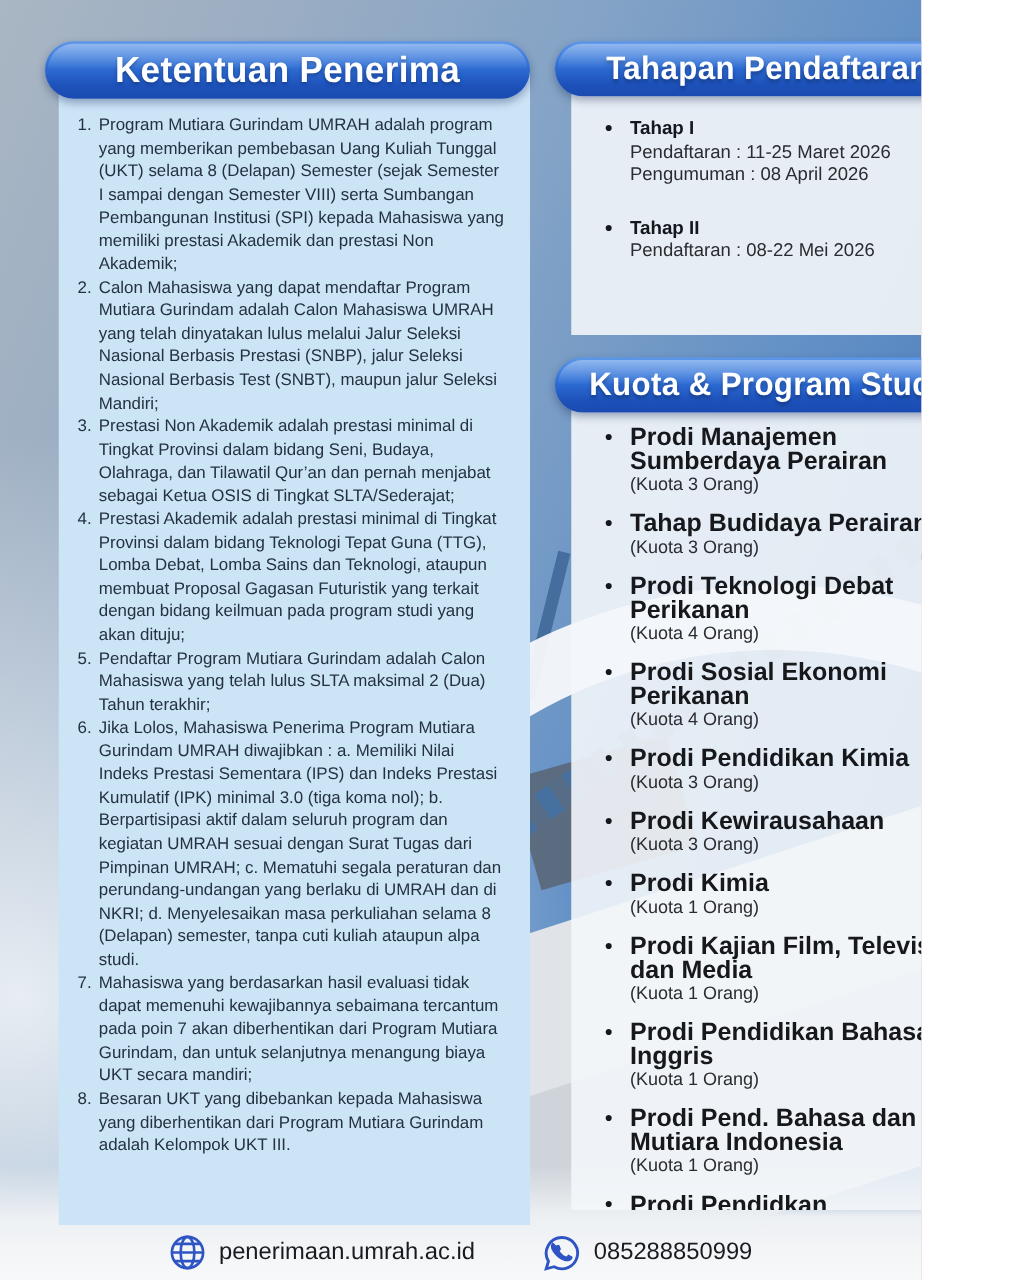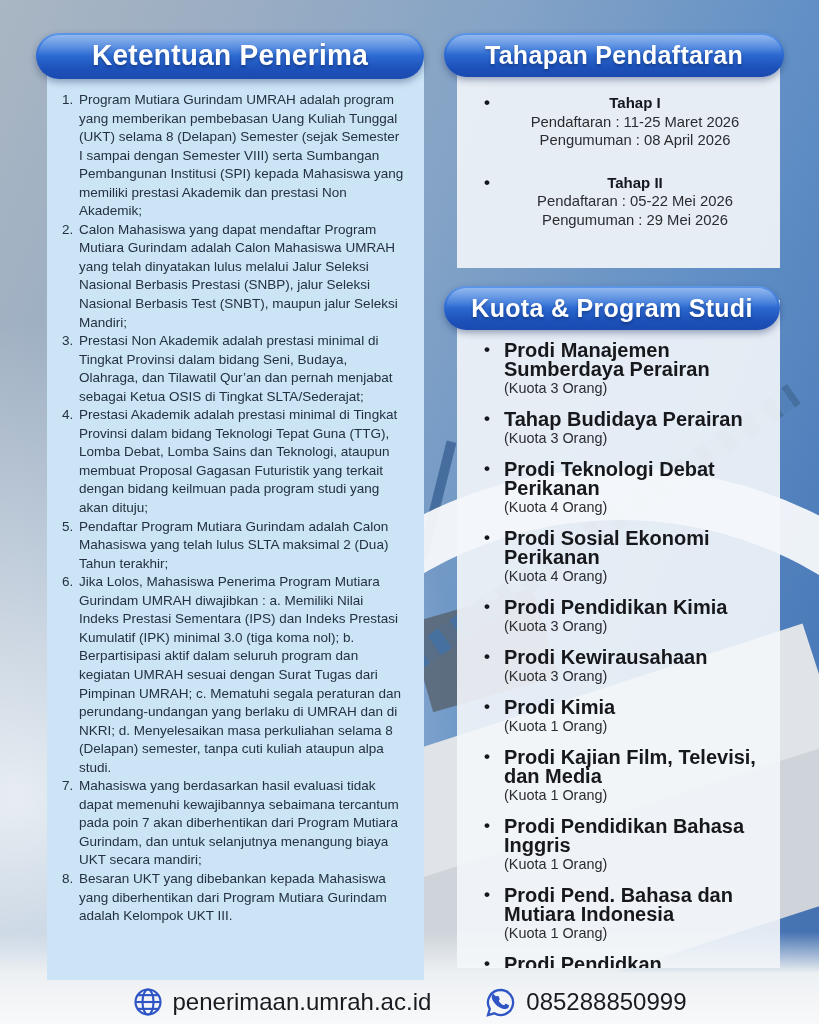--- a/index.html
+++ b/index.html
@@ -1,16 +1,16 @@
 <!DOCTYPE html>
 <html><head>
 <meta charset="utf-8">
 <style>
   html,body{margin:0;padding:0;}
-  .page{position:relative;width:819px;height:1024px;overflow:hidden;
+  .page{position:relative;width:737px;height:1024px;overflow:hidden;
         font-family:"Liberation Sans",sans-serif;background:#fca5a5;}
 
   
   .bg{position:absolute;inset:0;z-index:0;overflow:hidden;}
   .bg-sky{position:absolute;inset:0;
     background:
       radial-gradient(circle at 2% 78%, rgba(246,249,251,.85) 0%, rgba(246,249,251,0) 42%),
       linear-gradient(112deg,#a9b6c3 0%,#9caec3 18%,#84a3c6 42%,#6290c6 66%,#4c7cba 86%,#426fae 100%);}
   .arch{position:absolute;left:180px;top:468px;width:880px;height:880px;border-radius:50%;
     border:52px solid rgba(250,251,252,.93);box-sizing:border-box;transform:rotate(8deg);}
@@ -46,37 +46,37 @@
   .panel-r2{left:457px;top:300px;width:323px;height:668px;background:rgba(243,246,249,.9);
     padding:41px 12px 0 25px;}
 
   
   .k-list{list-style:none;margin:0;padding:0;counter-reset:k;
     font-size:13.5px;line-height:18.55px;color:#243140;}
   .k-item{counter-increment:k;position:relative;padding-left:17px;}
   .k-item::before{content:counter(k) ".";position:absolute;left:0;top:0;}
 
   
-  .stage{position:relative;padding-left:22px;text-align:center;}
+  .stage{position:relative;padding-left:22px;}
   .stage + .stage{margin-top:24px;}
   .stage::before{content:"•";position:absolute;left:2px;top:-1px;font-size:17px;color:#14171c;font-weight:bold;}
   .stage-name{font-size:15px;font-weight:bold;color:#14171c;line-height:18.5px;}
   .stage-line{font-size:14.8px;color:#2b2c30;line-height:18.5px;}
 
   
   .program{position:relative;padding-left:22px;}
   .program + .program{margin-top:12px;}
   .program::before{content:"•";position:absolute;left:2px;top:-1px;font-size:17px;color:#14171c;font-weight:bold;}
   .program-name{font-size:20px;font-weight:bold;color:#17181c;line-height:19px;}
   .program-quota{font-size:14.4px;color:#2b2c30;line-height:19px;}
 
   
   .footer{position:absolute;left:0;right:0;top:982px;height:40px;z-index:2;
     display:flex;align-items:center;justify-content:center;gap:54px;}
-  .contact{display:flex;align-items:center;gap:10px;font-size:24px;color:#1a1a20;}
+  .contact{display:flex;align-items:center;gap:10px;font-size:19px;color:#1a1a20;}
   .contact svg{display:block;}
 </style>
 </head>
 <body>
 
 <div class="page">
 
   <div class="bg">
     <div class="bg-sky"></div>
     <div class="slab1"></div>
@@ -136,22 +136,21 @@
     <div class="stage-name">Tahap I</div>
     <div>
             <div class="stage-line">Pendaftaran : 11-25 Maret 2026</div>
             <div class="stage-line">Pengumuman : 08 April 2026</div>
           </div>
   </div>
 
   <div class="stage">
     <div class="stage-name">Tahap II</div>
     <div>
-            <div class="stage-line">Pendaftaran : 05-22 Mei 2026</div>
-            <div class="stage-line">Pengumuman : 29 Mei 2026</div>
+            <div class="stage-line">Pendaftaran : 08-22 Mei 2026</div>
           </div>
   </div>
 
 </div>
   </div>
 
   <header class="pill pill-r2">
     <span>Kuota &amp; Program Studi</span>
   </header>
   <div class="panel panel-r2">

